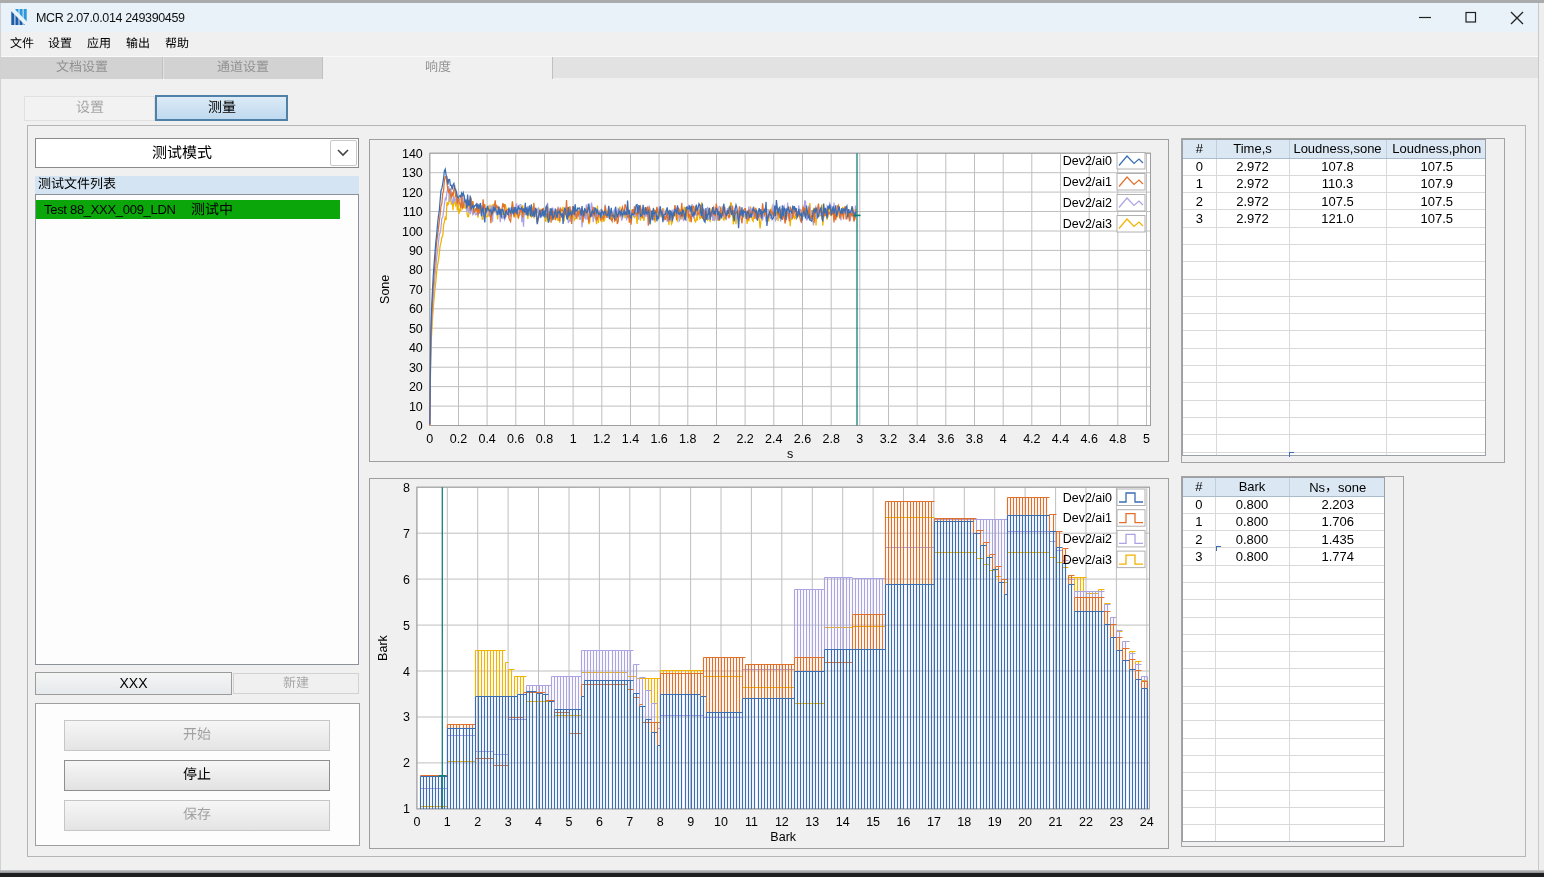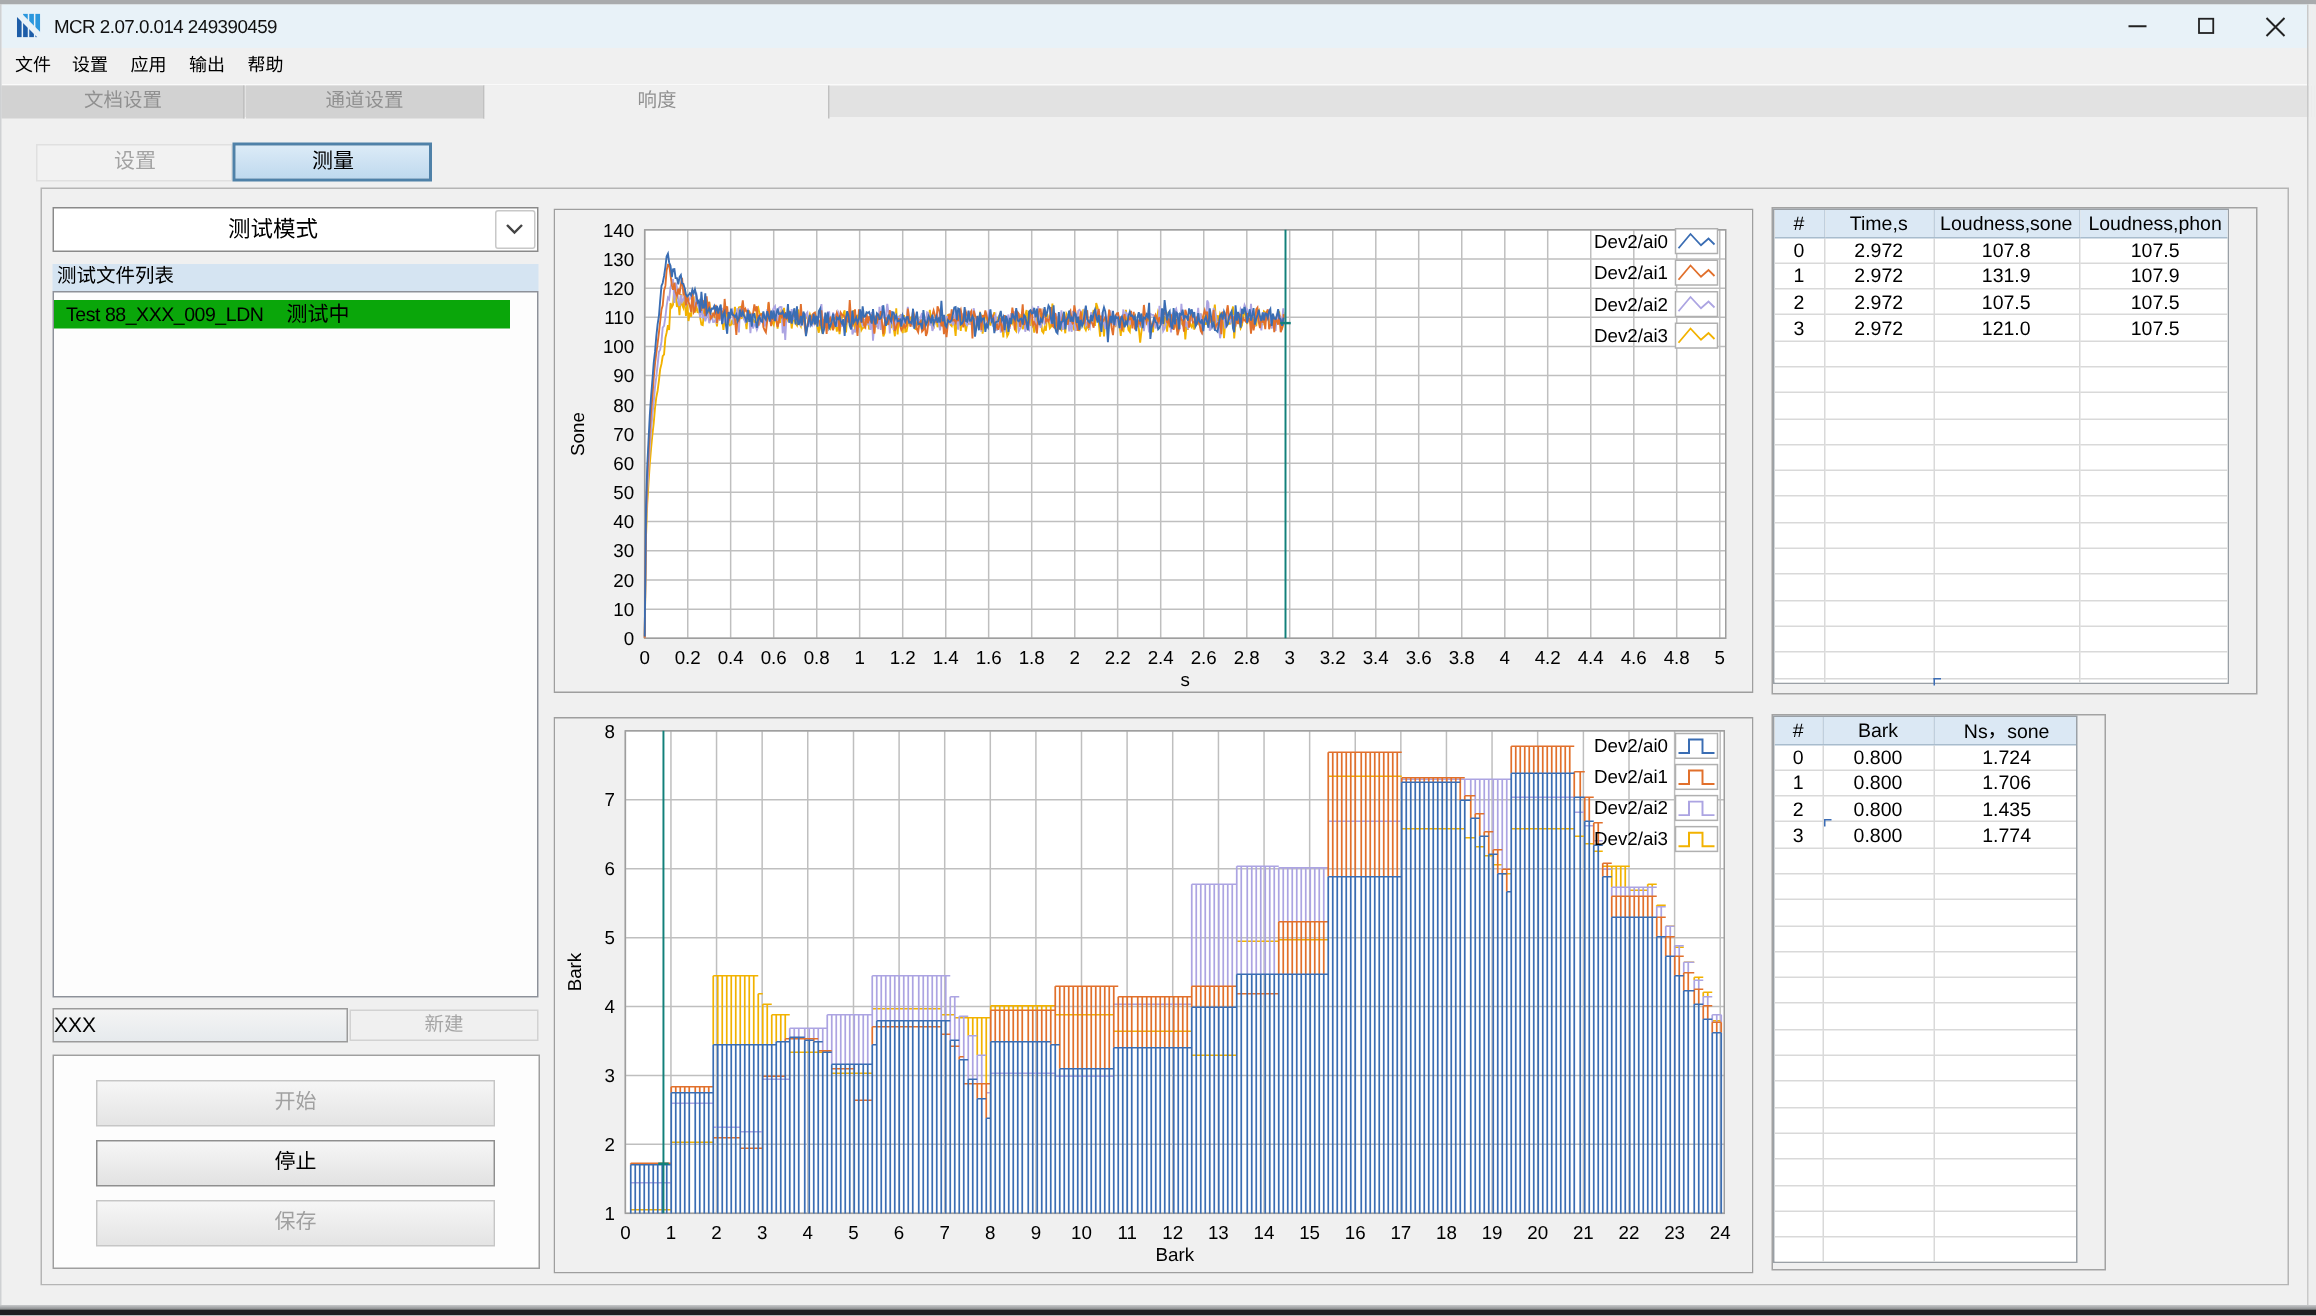--- a/index.html
+++ b/index.html
@@ -27,21 +27,21 @@
 
 #outerbox { left:27px; top:125px; width:1499px; height:732px; border:1px solid #b5b5b5; }
 
 #combo { left:35px; top:138px; width:324px; height:30px; background:#fff; border:1px solid #8a8a8a; }
 #combo-text { left:35px; top:145px; width:294px; display:flex; justify-content:center; }
 #combo-btn { left:330px; top:140px; width:27px; height:26px; background:#fff; border:1px solid #c8c8c8; border-radius:2px; }
 #combo-chev { left:336px; top:148px; width:14px; height:9px; }
 #listheader { left:35px; top:176px; width:324px; height:18px; background:#d5e4f2; display:flex; align-items:center; padding-left:3px; }
 #listbox { left:35px; top:194px; width:324px; height:471px; background:#fdfdfd; border:1px solid #8d9199; }
 #greenitem { left:36px; top:200px; width:304px; height:19px; background:#0aa60a; color:#000; font-size:13px; letter-spacing:-0.3px; display:flex; align-items:center; padding-left:8px; }
-#btn-xxx { left:35px; top:672px; width:197px; height:23px; background:linear-gradient(#f4f4f4,#e6eaed); border:1px solid #9b9b9b; font-size:14px; line-height:21px; color:#000; }
+#btn-xxx { left:35px; top:672px; width:197px; height:23px; background:linear-gradient(#f4f4f4,#e6eaed); border:1px solid #9b9b9b; text-align:center; font-size:14px; line-height:21px; color:#000; }
 #btn-xinjian { left:233px; top:673px; width:126px; height:21px; background:#f0f0f0; border:1px solid #d2d2d2; }
 #groupbox { left:35px; top:703px; width:325px; height:143px; background:#fdfdfd; border:1px solid #9f9f9f; }
 .bigbtn { left:64px; width:266px; height:31px; }
 #btn-kaishi { top:720px; background:linear-gradient(#f6f6f6,#e4e4e4); border:1px solid #c6c6c6; }
 #btn-tingzhi { top:760px; background:linear-gradient(#f6f6f6,#e2e2e2); border:1px solid #8f8f8f; }
 #btn-baocun { top:800px; background:linear-gradient(#f6f6f6,#e4e4e4); border:1px solid #c6c6c6; }
 
 #topchart { left:369px; top:139px; }
 #bottomchart { left:369px; top:478px; }
 
@@ -411,21 +411,21 @@
 <tbody>
 <tr>
           <td>0</td>
           <td>2.972</td>
           <td>107.8</td>
           <td>107.5</td>
         </tr>
 <tr>
           <td>1</td>
           <td>2.972</td>
-          <td>131.9</td>
+          <td>110.3</td>
           <td>107.9</td>
         </tr>
 <tr>
           <td>2</td>
           <td>2.972</td>
           <td>107.5</td>
           <td>107.5</td>
         </tr>
 <tr>
           <td>3</td>
@@ -538,21 +538,21 @@
                 <use href="#gff0c" transform="translate(0.00,11.12) scale(0.013000,-0.013000)" fill="#000000"></use>
               </svg>
               <span>sone</span>
             </span></th>
         </tr>
       </thead>
 <tbody>
 <tr>
           <td>0</td>
           <td>0.800</td>
-          <td>1.724</td>
+          <td>2.203</td>
         </tr>
 <tr>
           <td>1</td>
           <td>0.800</td>
           <td>1.706</td>
         </tr>
 <tr>
           <td>2</td>
           <td>0.800</td>
           <td>1.435</td>

